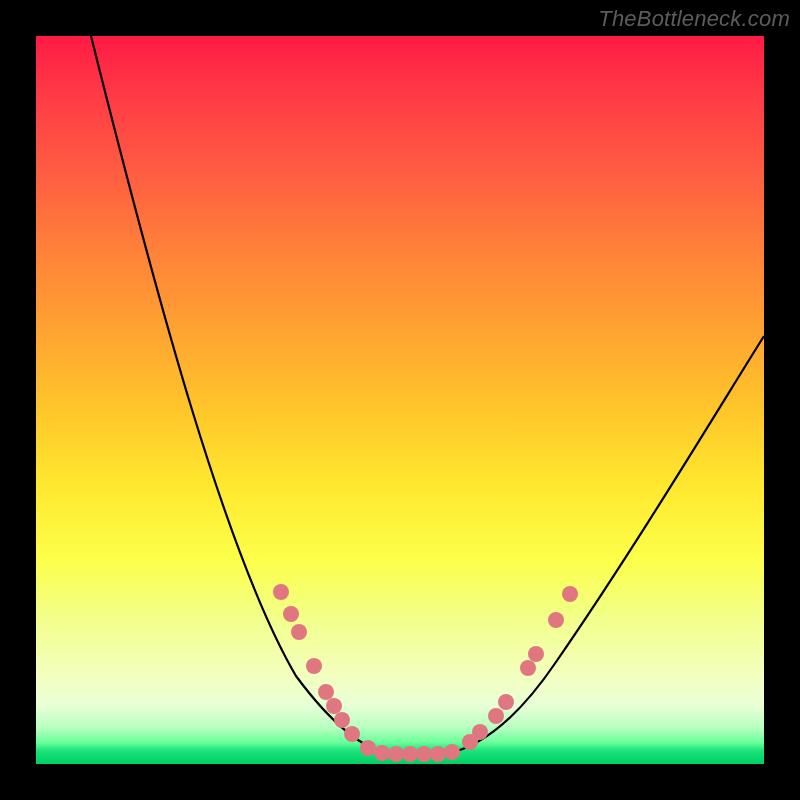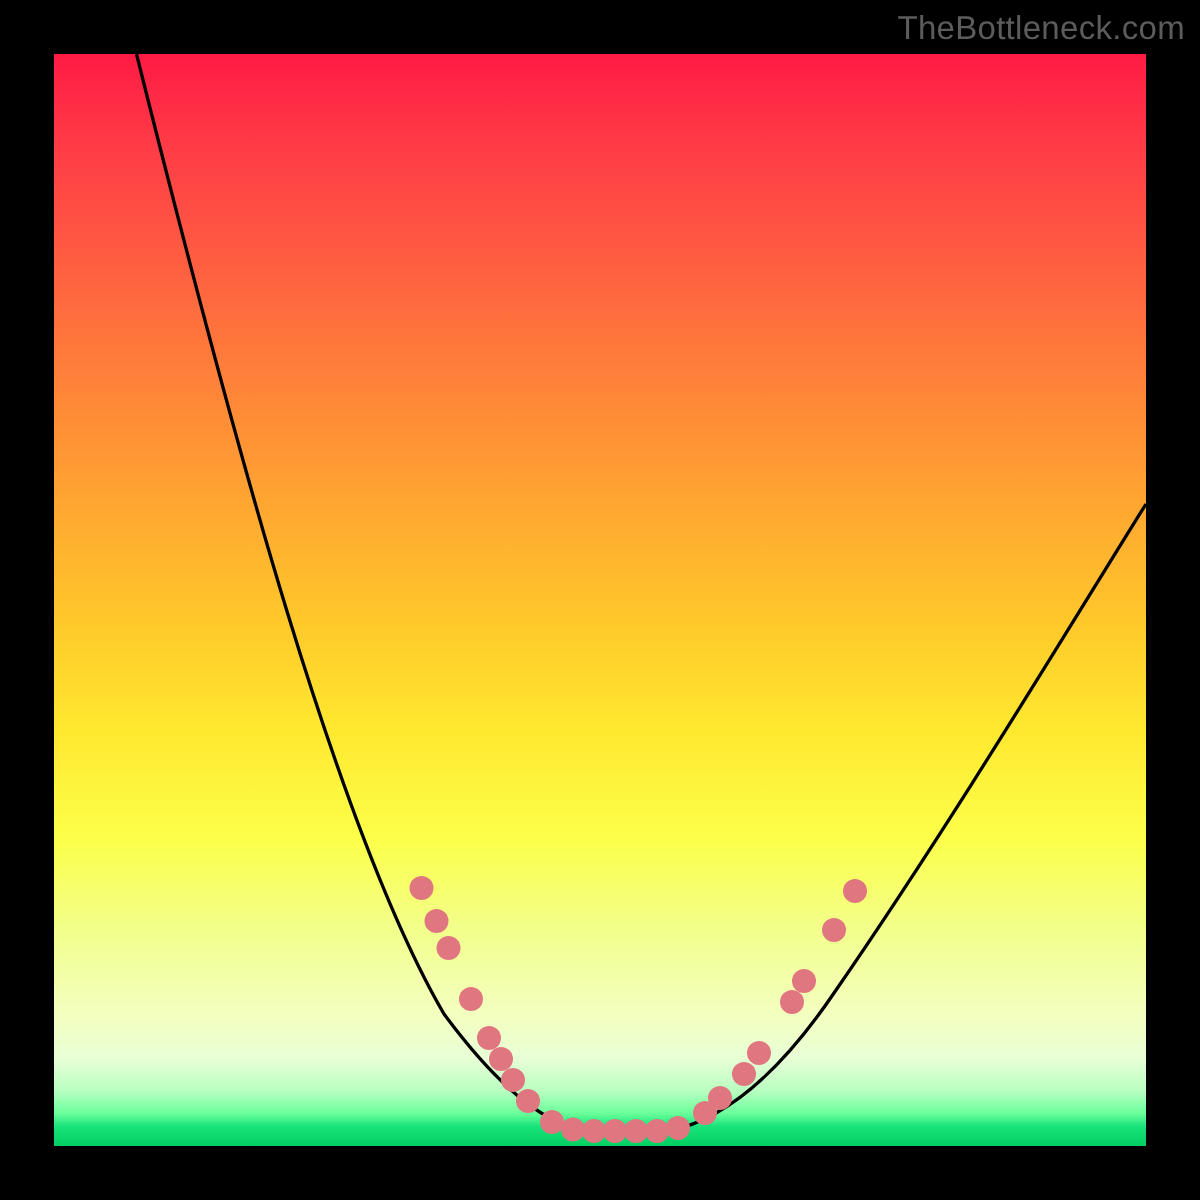--- a/index.html
+++ b/index.html
@@ -68,20 +68,21 @@
     background: #e07780;
   }
   .attribution {
     position: absolute;
     top: 6px;
     right: 10px;
     font-family: Arial, Helvetica, sans-serif;
     font-size: 22px;
     color: #5c5c5c;
     letter-spacing: 0.2px;
+    font-style: italic;
   }
 </style>
 </head>
 <body>
 
 <div class="frame">
   <div class="plot">
     <div class="gradient"></div>
 
     <svg class="curve" viewBox="0 0 728 728">

